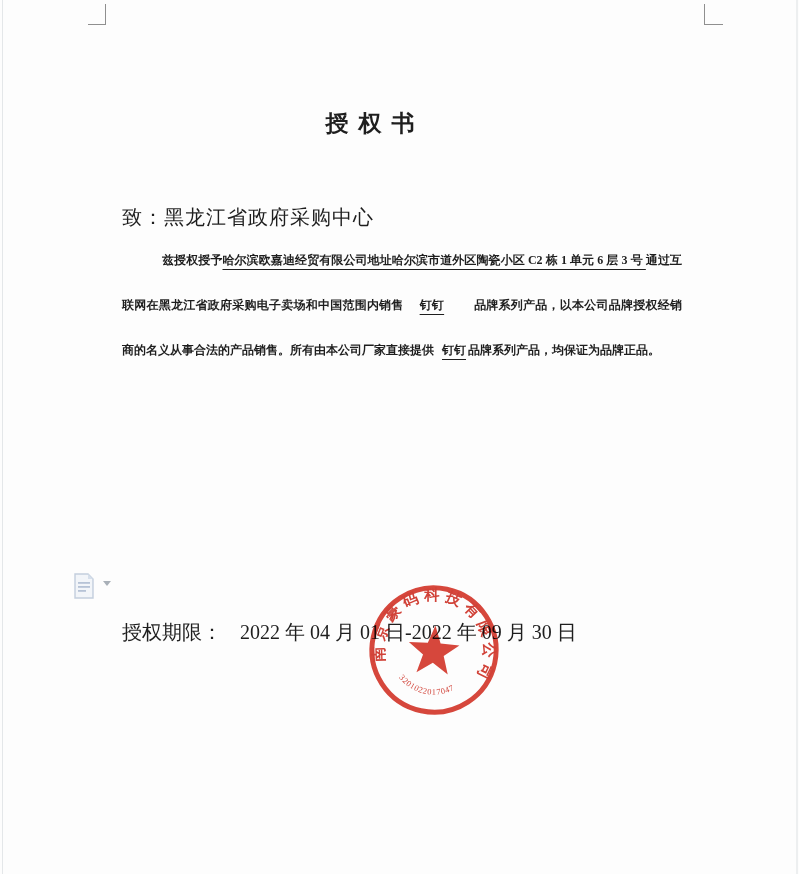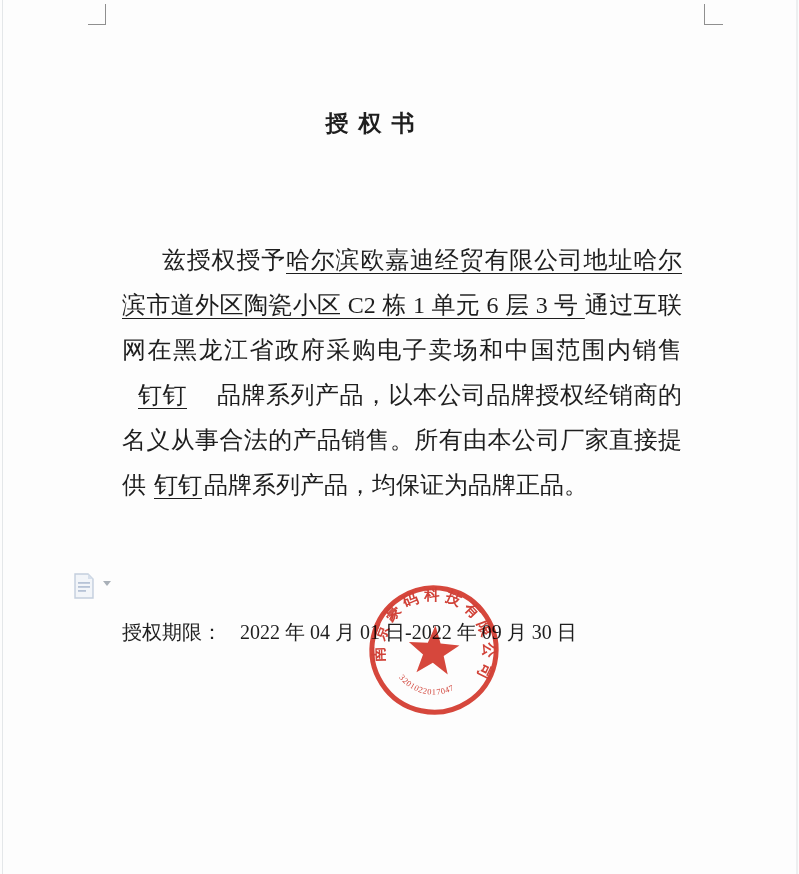--- a/index.html
+++ b/index.html
@@ -26,22 +26,22 @@
     position:absolute; left:60px; top:108px; width:620px;
     text-align:center; font-size:23px; font-weight:bold;
     letter-spacing:10px; text-indent:10px;font-family:Liberation Mono, monospace;
   }
   .salutation {
     position:absolute; left:122px; top:204px;
     font-size:20px; letter-spacing:1px; white-space:nowrap;
   }
   .para {
     position:absolute; left:122px; top:238px; width:560px;
-    font-size:24px; line-height:45px;
-    text-align:justify; text-indent:40px;
+    font-size:12px; line-height:45px;
+    text-align:justify; text-indent:40px;font-weight:bold;
   }
   .u {
     text-decoration:underline;
     text-underline-offset:5px;
     text-decoration-thickness:1px;
   }
   .u-brand1 { padding:0 30px 0 16px; }
   .u-brand2 { padding:0 2px 0 8px; }
 
   .validity {
@@ -80,20 +80,21 @@
   <div class="edge-left"></div>
   <div class="edge-right"></div>
 
   <div class="mark mark-tl-v"></div>
   <div class="mark mark-tl-h"></div>
   <div class="mark mark-tr-v"></div>
   <div class="mark mark-tr-h"></div>
 
   <div class="title">授权书</div>
 
+  <div class="salutation">致：黑龙江省政府采购中心</div>
 
   <div class="para"><span>兹授权授予</span><span class="u">哈尔滨欧嘉迪经贸有限公司地址哈尔滨市道外区陶瓷小区 C2 栋 1 单元 6 层 3 号 </span><span>通过互联网在黑龙江省政府采购电子卖场和中国范围内销售</span><span class="u u-brand1">钉钉</span><span>品牌系列产品，以本公司品牌授权经销商的名义从事合法的产品销售。所有由本公司厂家直接提供</span><span class="u u-brand2">钉钉</span><span>品牌系列产品，均保证为品牌正品。</span></div>
 
   <div class="validity"><span>授权期限：</span><span class="val">2022 年 04 月 01 日-2022 年 09 月 30 日</span></div>
 
 
   <svg class="seal" viewBox="0 0 140 140" aria-hidden="true">
     <g transform="rotate(12 70 70)">
       <circle cx="70" cy="70" r="63" fill="none" stroke="#d5372b" stroke-width="5"></circle>
       <polygon fill="#d5372b" transform="rotate(-8 70 72)" points="70,45 76.5,63.1 95.7,63.7 80.5,75.4 85.9,93.8 70,83 54.1,93.8 59.5,75.4 44.3,63.7 63.5,63.1"></polygon>

